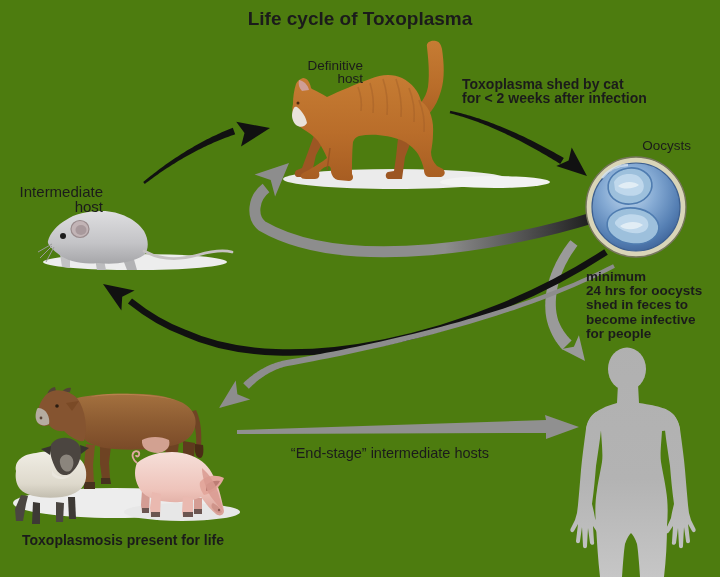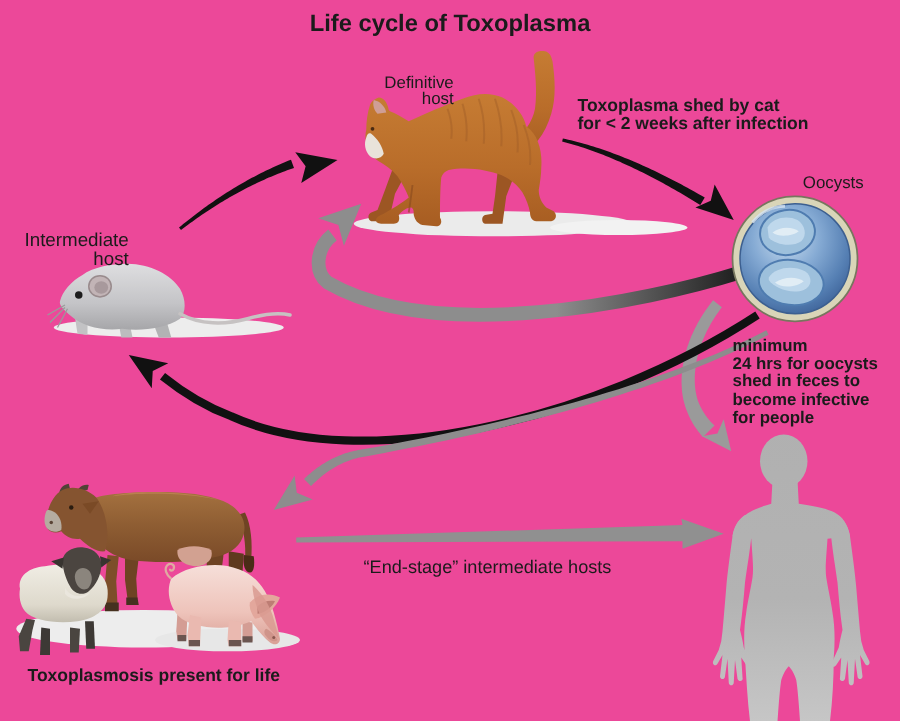--- a/index.html
+++ b/index.html
@@ -1,16 +1,16 @@
 <!DOCTYPE html>
 <html><head>
 <meta charset="utf-8">
 <style>
   html,body{margin:0;padding:0;background:#fff;}
-  #stage{position:relative;width:720px;height:577px;background:#ec4899;overflow:hidden;
+  #stage{position:relative;width:720px;height:577px;background:#4d7c0f;overflow:hidden;
          font-family:"Liberation Sans",sans-serif;}
   svg{position:absolute;top:0;left:0;}
   text{font-family:"Liberation Sans",sans-serif;fill:#1b1b1b;}
 </style>
 </head>
 <body>
 <div id="stage">
 <svg width="720" height="577" viewBox="0 0 720 577">
 <defs>
   <radialGradient id="oocystBlue" cx="42%" cy="32%" r="75%">

